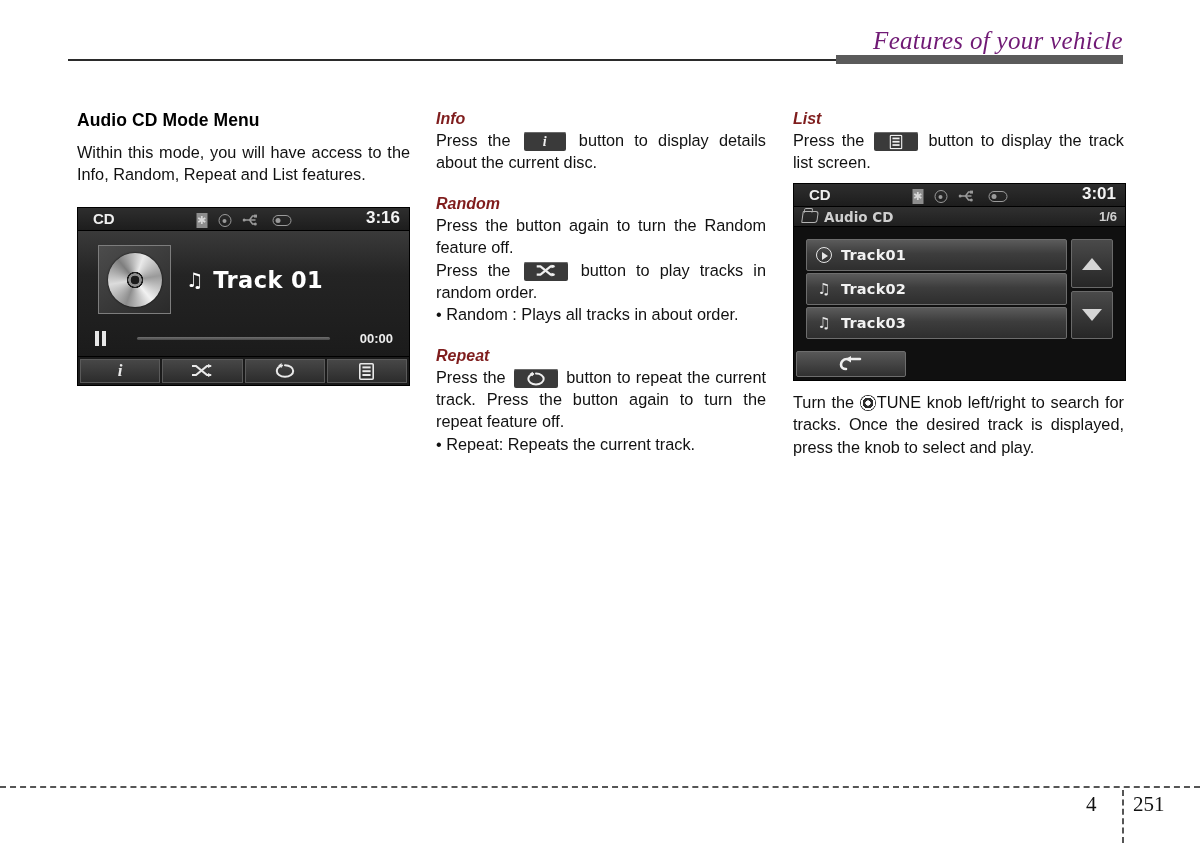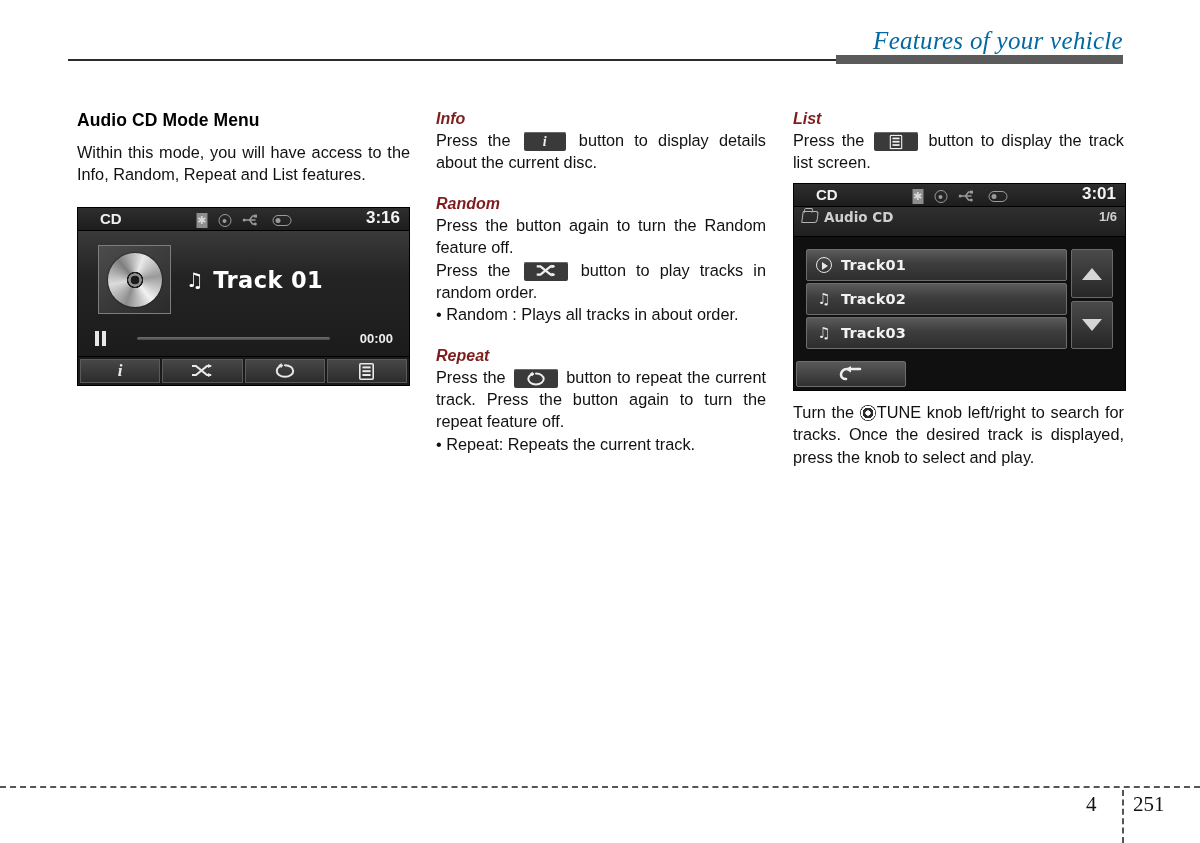--- a/index.html
+++ b/index.html
@@ -8,21 +8,21 @@
     background: #ffffff;
     font-family: "Liberation Sans", sans-serif;
     overflow: hidden;
   }
   .page { position: relative; width: 1200px; height: 843px; }
 
   
   .hdr-title {
     position: absolute; right: 77px; top: 27px;
     font-family: "Liberation Serif", serif;
-    font-size: 25px; font-style: italic; color: #0369a1;
+    font-size: 25px; font-style: italic; color: #701a75;
     letter-spacing: .3px; white-space: nowrap;
   }
   .hdr-thin {
     position: absolute; left: 68px; top: 59px;
     width: 770px; height: 2px; background: #2b2b2b;
   }
   .hdr-bar {
     position: absolute; left: 836px; top: 55px;
     width: 287px; height: 9px; background: #5b5b5b;
   }
@@ -82,21 +82,21 @@
     width: 333px; background: #141414;
     border: 1px solid #000; position: relative;
     font-family: "DejaVu Sans", sans-serif;
   }
   .scr-status {
     height: 23px; position: relative;
     background: linear-gradient(#2e2e2e, #1d1d1d);
     border-bottom: 1px solid #000;
   }
   .scr-src {
-    position: absolute; left: 22px; top: 2px;
+    position: absolute; left: 15px; top: 2px;
     color: #efefef; font-size: 15px; font-weight: bold;
     font-family: "Liberation Sans", sans-serif;
   }
   .scr-clock {
     position: absolute; right: 9px; top: 0px;
     color: #f4f4f4; font-size: 17px; font-weight: bold;
     font-family: "Liberation Sans", sans-serif;
   }
   .scr-icons {
     position: absolute; left: 50%; top: 3px;
@@ -187,21 +187,21 @@
     display: flex; align-items: center; justify-content: center;
     color: #e9e9e9;
   }
   .np-btn .gi {
     font-family: "Liberation Serif", serif; font-style: italic;
     font-weight: bold; font-size: 17px;
   }
 
   
   .ls-folder {
-    height: 30px; position: relative;
+    height: 20px; position: relative;
     background: linear-gradient(#303030,#1f1f1f);
     border-bottom: 1px solid #000;
   }
   .ls-folder .fname {
     position: absolute; left: 30px; top: 2px;
     color: #cfcfcf; font-size: 13.5px; font-weight: bold;
     font-family: "DejaVu Sans", sans-serif;
   }
   .ls-folder .fcount {
     position: absolute; right: 8px; top: 2px;

